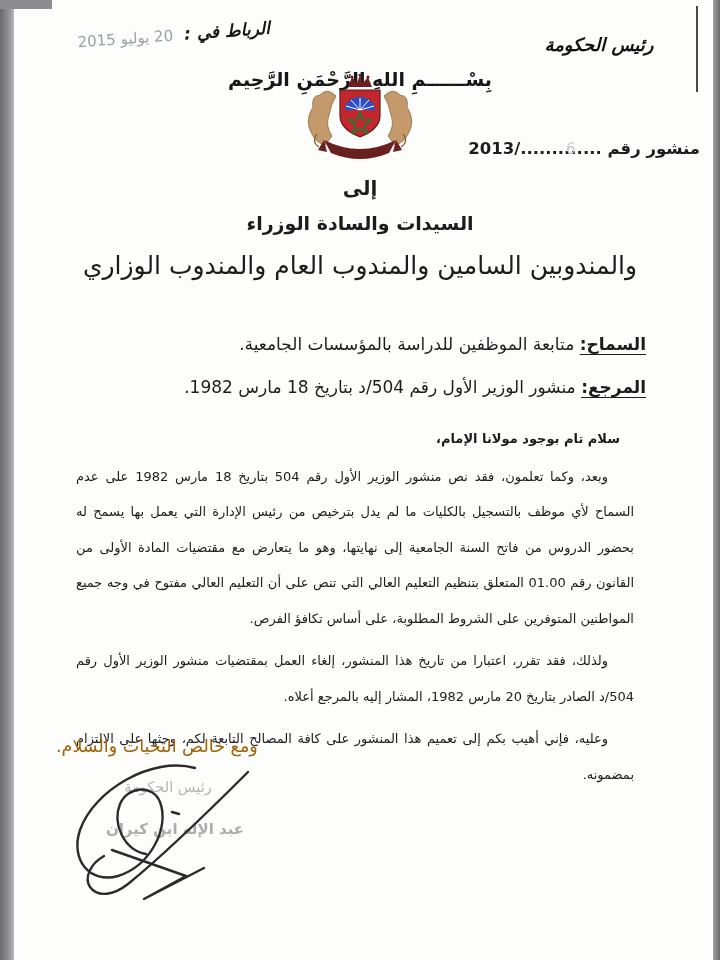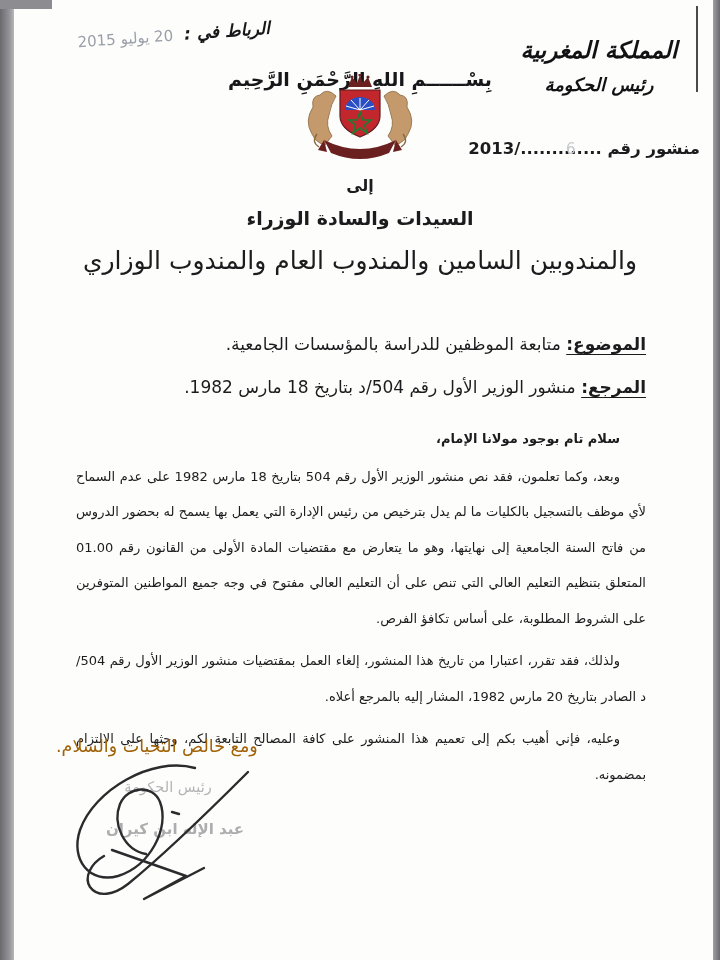--- a/index.html
+++ b/index.html
@@ -43,36 +43,36 @@
   .circ-no{
     position:absolute;top:139px;right:20px;width:200px;
     direction:rtl;text-align:right;font-size:16.5px;font-weight:600;white-space:nowrap;
   }
   .circ-no .faint{
     position:absolute;left:66px;top:1px;color:#c3c7cc;font-size:15px;font-weight:400;
   }
 
   
   .addressee{position:absolute;top:176px;left:0;width:100%;text-align:center;direction:rtl;}
-  .addressee .to{font-size:16px;font-weight:700;margin:0 0 12px 0;}
+  .addressee .to{font-size:20px;font-weight:700;margin:0 0 12px 0;}
   .addressee .a1{font-size:19px;font-weight:700;margin:0 0 17px 0;}
   .addressee .a2{font-size:25px;font-weight:400;margin:9px;}
 
   
   .meta-block{position:absolute;top:331px;right:74px;left:74px;direction:rtl;font-size:17px;}
   .meta-line{margin:0 0 17px 0;line-height:26px;}
   .meta-line .lbl{font-weight:700;text-decoration:underline;text-underline-offset:4px;}
 
   
   .body-block{
     position:absolute;top:421px;right:74px;left:76px;
     direction:rtl;text-align:justify;font-size:13px;line-height:35.5px;
   }
   .salutation{font-weight:700;text-indent:26px;margin:0 0 2px 0;}
-  .body-block p.para{margin:0 0 7px 0;text-indent:26px;}
+  .body-block p.para{margin:0 12px 7px 0;text-indent:26px;}
 
   .closing{
     position:absolute;top:736px;left:56px;direction:rtl;
     font-size:17.5px;white-space:nowrap;color:#a16207;
   }
 
   
   .sig-title{
     position:absolute;top:779px;left:102px;width:132px;text-align:center;
     color:#b4b4b6;font-size:14.5px;direction:rtl;white-space:nowrap;
@@ -92,21 +92,20 @@
   <div class="edge edge-right"></div>
   <div class="edge-top-sliver"></div>
   <div class="corner-line"></div>
 
   <div class="date-stamp">
     <span class="place">الرباط في :</span>
     <span class="date">20 يوليو 2015</span>
   </div>
 
   <div class="letterhead">
-    <div class="kingdom">المملكة المغربية</div>
     <div class="hog">رئيس الحكومة</div>
   </div>
 
   <div class="basmala">بِسْــــــمِ اللهِ الرَّحْمَنِ الرَّحِيم</div>
 
   <svg class="crest" width="128" height="100" viewBox="0 0 128 100">
 
     <g>
       <path d="M52 13 L56 3 L61 9 L64 1 L67 9 L72 3 L76 13 Z" fill="#6b2020"></path>
       <circle cx="56" cy="3" r="1.6" fill="#6b2020"></circle>
@@ -148,21 +147,21 @@
     <span class="faint">6</span>
   </div>
 
   <div class="addressee">
     <p class="to">إلى</p>
     <p class="a1">السيدات والسادة الوزراء</p>
     <p class="a2">والمندوبين السامين والمندوب العام والمندوب الوزاري</p>
   </div>
 
   <div class="meta-block">
-    <p class="meta-line"><span class="lbl">الموضوع:</span><span> متابعة الموظفين للدراسة بالمؤسسات الجامعية.</span></p>
+    <p class="meta-line"><span class="lbl">السماح:</span><span> متابعة الموظفين للدراسة بالمؤسسات الجامعية.</span></p>
     <p class="meta-line"><span class="lbl">المرجع:</span><span> منشور الوزير الأول رقم 504/د بتاريخ 18 مارس 1982.</span></p>
   </div>
 
   <div class="body-block">
     <p class="salutation">سلام تام بوجود مولانا الإمام،</p>
     <p class="para">وبعد، وكما تعلمون، فقد نص منشور الوزير الأول رقم 504 بتاريخ 18 مارس 1982 على عدم السماح لأي موظف بالتسجيل بالكليات ما لم يدل بترخيص من رئيس الإدارة التي يعمل بها يسمح له بحضور الدروس من فاتح السنة الجامعية إلى نهايتها، وهو ما يتعارض مع مقتضيات المادة الأولى من القانون رقم 01.00 المتعلق بتنظيم التعليم العالي التي تنص على أن التعليم العالي مفتوح في وجه جميع المواطنين المتوفرين على الشروط المطلوبة، على أساس تكافؤ الفرص.</p>
     <p class="para">ولذلك، فقد تقرر، اعتبارا من تاريخ هذا المنشور، إلغاء العمل بمقتضيات منشور الوزير الأول رقم 504/د الصادر بتاريخ 20 مارس 1982، المشار إليه بالمرجع أعلاه.</p>
     <p class="para">وعليه، فإني أهيب بكم إلى تعميم هذا المنشور على كافة المصالح التابعة لكم، وحثها على الالتزام بمضمونه.</p>
   </div>
 

